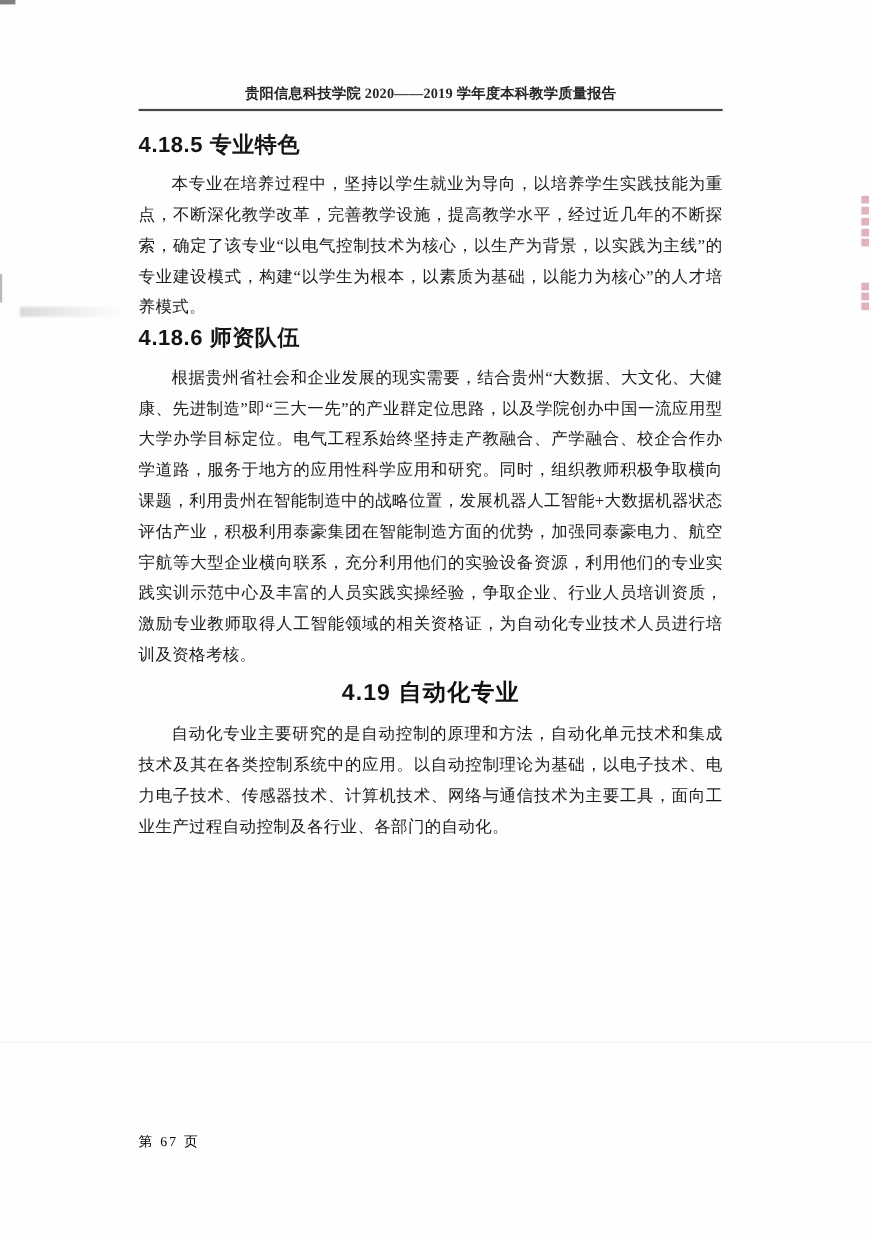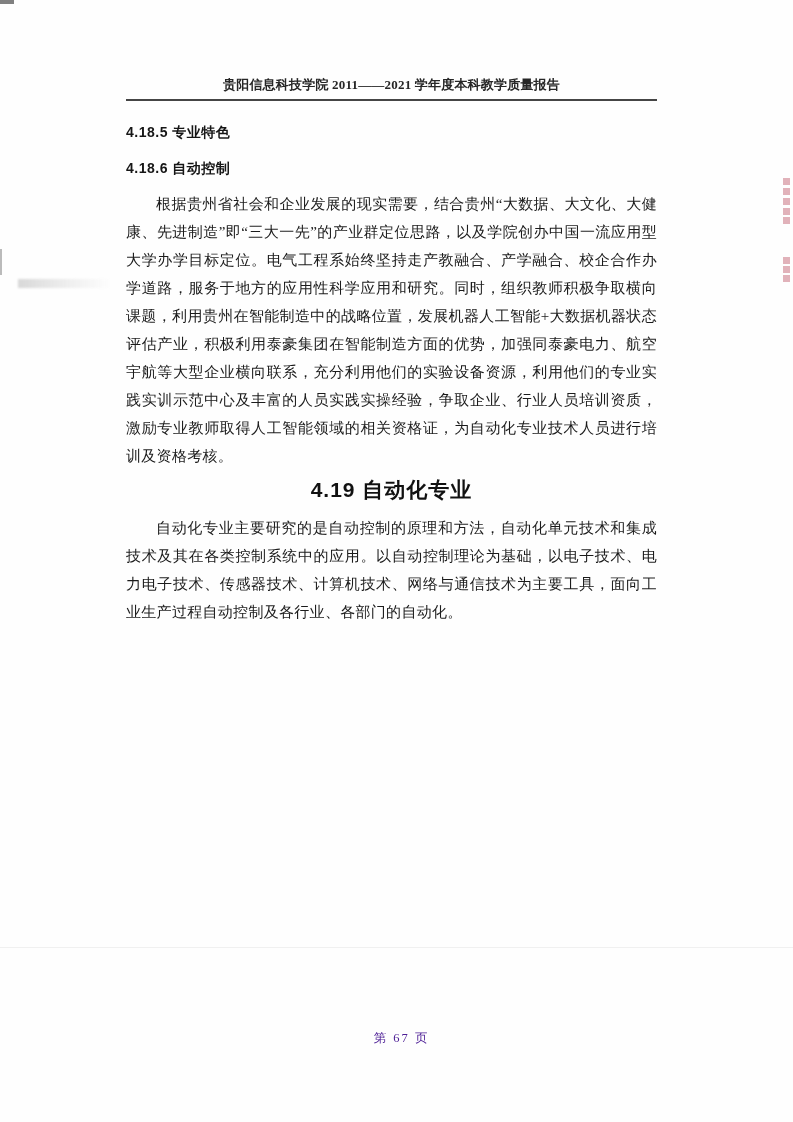--- a/index.html
+++ b/index.html
@@ -39,46 +39,46 @@
     line-height: 28px;
     text-align: justify;
     letter-spacing: 0.3px;
     color: #1b1b1b;
   }
   .content p { margin: 0; }
   .para-indent { text-indent: 2em; }
   .h3 {
     font-family: "Liberation Sans", "DejaVu Sans", sans-serif;
     font-weight: bold;
-    font-size: 14px;
+    font-size: 20px;
     line-height: 28px;
     margin: 0 0 8px 0;
     text-align: left;
     letter-spacing: 0.5px;
     color: #161616;
   }
   .h2 {
     font-family: "Liberation Sans", "DejaVu Sans", sans-serif;
     font-weight: bold;
     font-size: 21px;
     line-height: 32px;
     margin: 4px 0 8px 0;
     text-align: center;
     letter-spacing: 1px;
     color: #111111;
   }
   .footer {
     position: absolute;
     top: 1030px;
-    left: 136px;
+    left: 126px;
     width: 531px;
-    text-align: center;
+    text-align: left;
     font-size: 12.5px;
     letter-spacing: 2px;
-    color: #4c1d95;
+    color: #000000;
   }
   
   .artifact { position: absolute; pointer-events: none; }
   .corner-mark { top: 0; left: 0; width: 14px; height: 4px; background: #555; opacity: .75; }
   .left-edge-line { top: 249px; left: 0; width: 2px; height: 26px; background: #777; opacity: .5; }
   .left-smudge {
     top: 279px; left: 18px; width: 94px; height: 9px;
     background: linear-gradient(90deg, rgba(120,120,120,.28), rgba(150,150,150,.14) 55%, rgba(170,170,170,0));
     filter: blur(1px);
   }
@@ -97,26 +97,27 @@
   <div class="red-tick" style="top:178px"></div>
   <div class="red-tick" style="top:188px"></div>
   <div class="red-tick" style="top:198px"></div>
   <div class="red-tick" style="top:208px"></div>
   <div class="red-tick" style="top:217px"></div>
   <div class="red-tick" style="top:257px"></div>
   <div class="red-tick" style="top:266px"></div>
   <div class="red-tick" style="top:275px"></div>
 
   <div class="column">
-    <div class="header-title">贵阳信息科技学院 2011——2021 学年度本科教学质量报告</div>
+    <div class="header-title">贵阳信息科技学院 2020——2019 学年度本科教学质量报告</div>
     <div class="header-rule"></div>
 
     <div class="content">
       <h3 class="h3">4.18.5 专业特色</h3>
-      <h3 class="h3">4.18.6 自动控制</h3>
+      <p class="para-indent">本专业在培养过程中，坚持以学生就业为导向，以培养学生实践技能为重点，不断深化教学改革，完善教学设施，提高教学水平，经过近几年的不断探索，确定了该专业“以电气控制技术为核心，以生产为背景，以实践为主线”的专业建设模式，构建“以学生为根本，以素质为基础，以能力为核心”的人才培养模式。</p>
+      <h3 class="h3">4.18.6 师资队伍</h3>
       <p class="para-indent">根据贵州省社会和企业发展的现实需要，结合贵州“大数据、大文化、大健康、先进制造”即“三大一先”的产业群定位思路，以及学院创办中国一流应用型大学办学目标定位。电气工程系始终坚持走产教融合、产学融合、校企合作办学道路，服务于地方的应用性科学应用和研究。同时，组织教师积极争取横向课题，利用贵州在智能制造中的战略位置，发展机器人工智能+大数据机器状态评估产业，积极利用泰豪集团在智能制造方面的优势，加强同泰豪电力、航空宇航等大型企业横向联系，充分利用他们的实验设备资源，利用他们的专业实践实训示范中心及丰富的人员实践实操经验，争取企业、行业人员培训资质，激励专业教师取得人工智能领域的相关资格证，为自动化专业技术人员进行培训及资格考核。</p>
       <h2 class="h2">4.19 自动化专业</h2>
       <p class="para-indent">自动化专业主要研究的是自动控制的原理和方法，自动化单元技术和集成技术及其在各类控制系统中的应用。以自动控制理论为基础，以电子技术、电力电子技术、传感器技术、计算机技术、网络与通信技术为主要工具，面向工业生产过程自动控制及各行业、各部门的自动化。</p>
     </div>
   </div>
 
   <div class="footer">第 67 页</div>
 
 </div>
 

